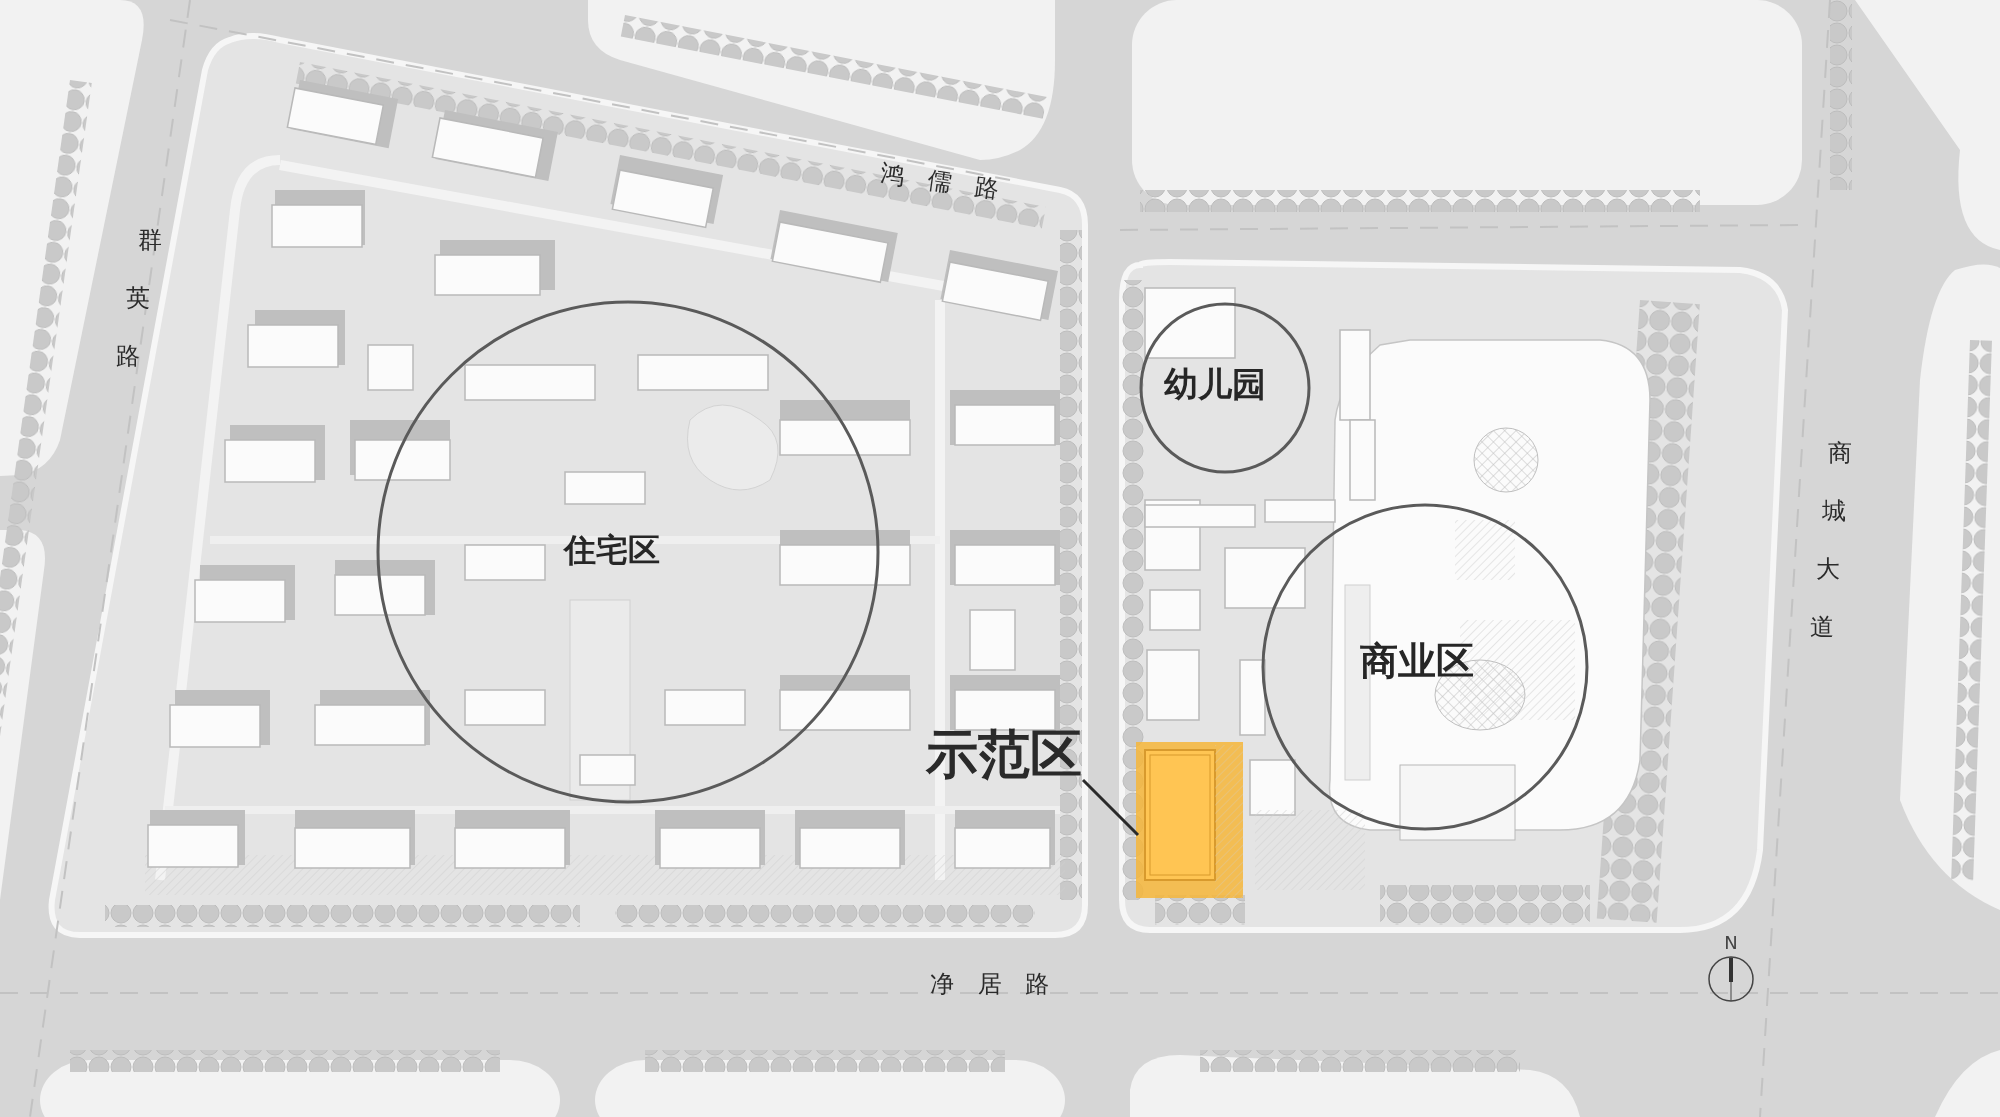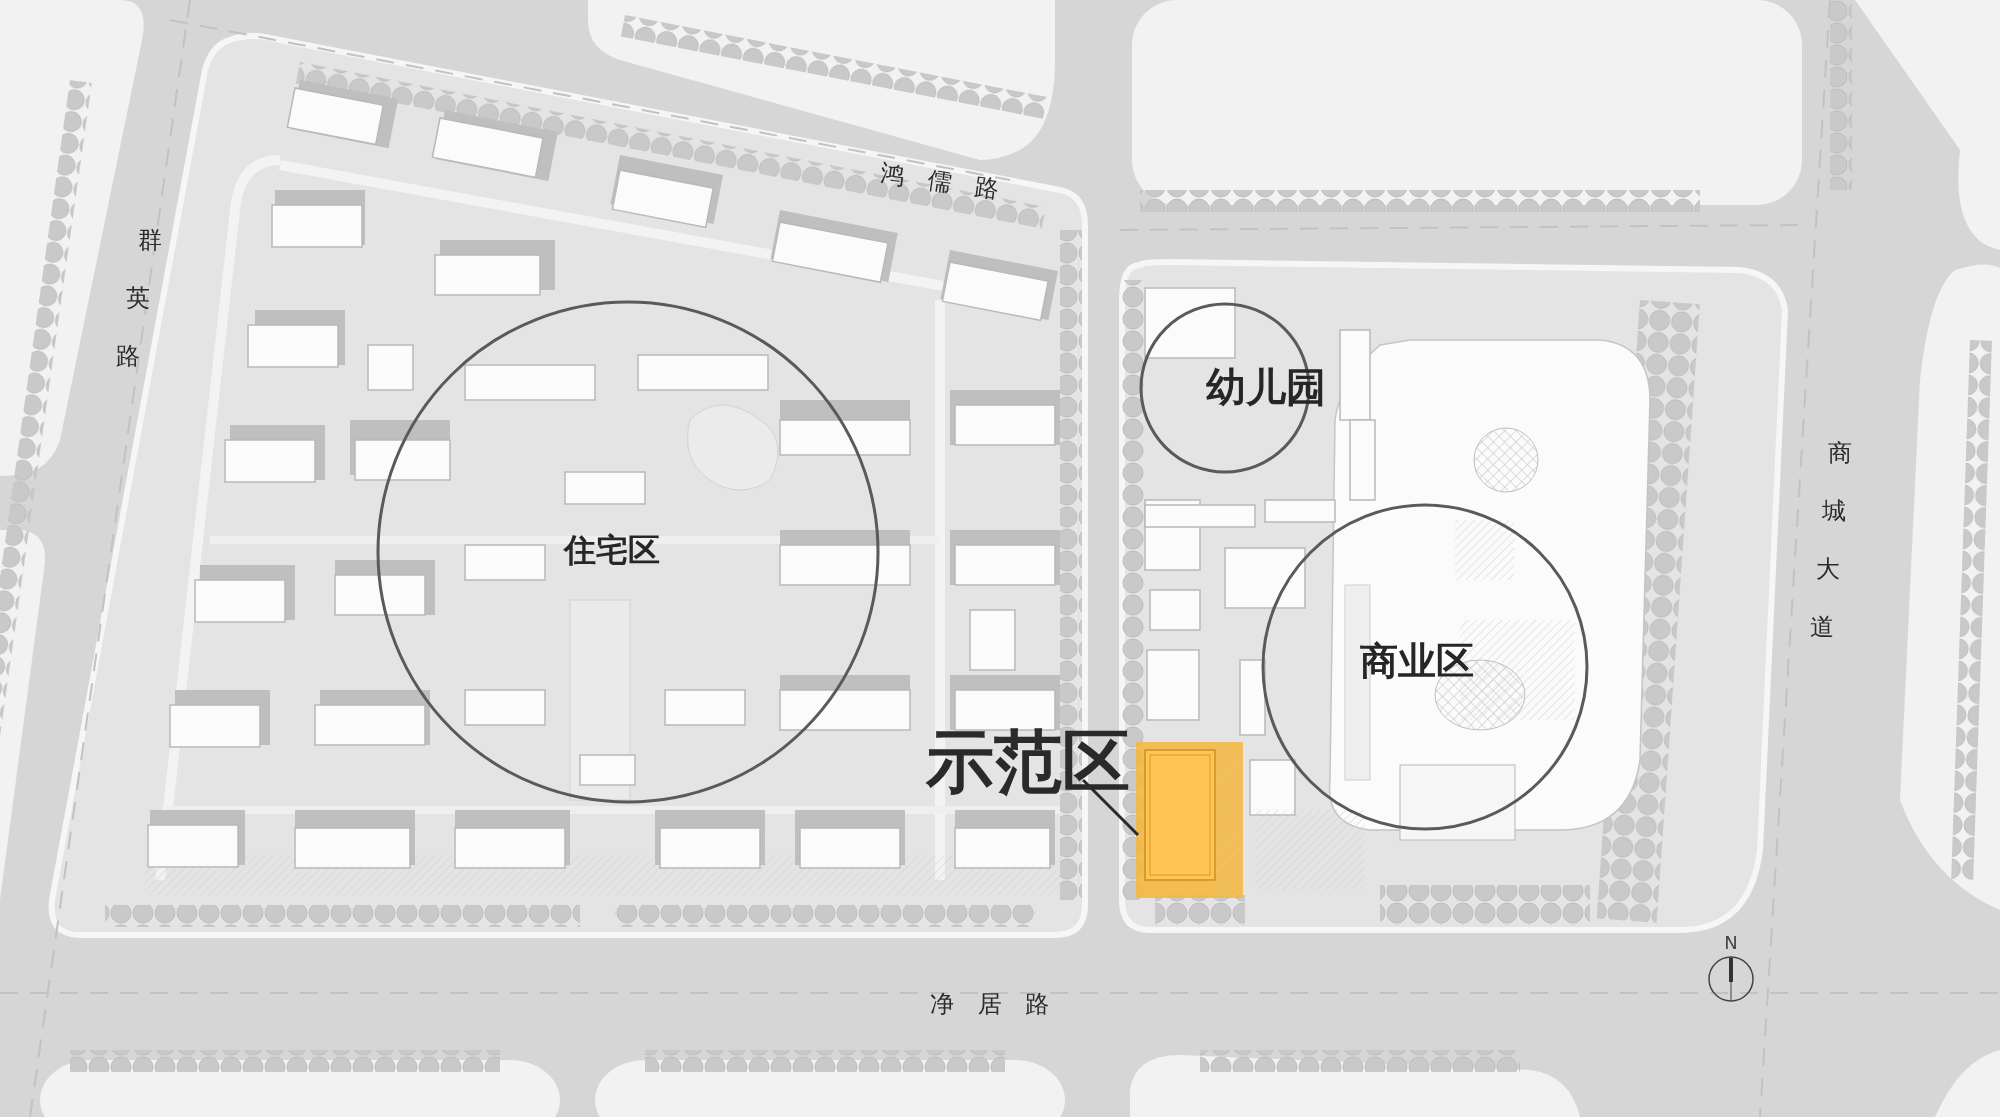--- a/index.html
+++ b/index.html
@@ -2,21 +2,21 @@
 <html><head>
 <meta charset="utf-8">
 <style>
   html, body { margin:0; padding:0; }
   body { width:2000px; height:1117px; overflow:hidden; background:#d9d9d9; font-family:"DejaVu Sans","Liberation Sans",sans-serif; }
   #map { position:relative; width:2000px; height:1117px; background:#d6d6d6; overflow:hidden; }
   svg.base { position:absolute; left:0; top:0; }
   .road-label { position:absolute; color:#2b2b2b; font-size:24px; letter-spacing:0; line-height:1; }
   .road-label.vert span { display:block; margin-bottom:34px; }
   .zone-label { position:absolute; color:#262626; font-weight:bold; line-height:1; white-space:nowrap; }
-  .callout { position:absolute; color:#2a2a2a; font-weight:bold; font-size:68px; line-height:1; white-space:nowrap; }
+  .callout { position:absolute; color:#2a2a2a; font-weight:bold; font-size:52px; line-height:1; white-space:nowrap; }
   .north { position:absolute; left:1706px; top:932px; width:50px; height:80px; }
   .north .n { position:absolute; left:0; width:50px; text-align:center; top:0; font-size:18px; color:#444; }
 </style>
 </head>
 <body>
 
 <div id="map">
   <svg class="base" width="2000" height="1117" viewBox="0 0 2000 1117">
     <defs>
       <pattern id="trees" width="22" height="22" patternUnits="userSpaceOnUse">
@@ -186,36 +186,36 @@
     <g fill="none" stroke="#5a5a5a" stroke-width="3">
       <circle cx="628" cy="552" r="250"></circle>
       <circle cx="1225" cy="388" r="84"></circle>
       <circle cx="1425" cy="667" r="162"></circle>
     </g>
 
     <line x1="1083" y1="780" x2="1138" y2="835" stroke="#2a2a2a" stroke-width="3"></line>
   </svg>
 
   <div class="road-label" style="left:880px; top:170px; transform:rotate(8deg); letter-spacing:8px;">鸿 儒 路</div>
-  <div class="road-label" style="left:930px; top:992px; letter-spacing:8px;">净 居 路</div>
+  <div class="road-label" style="left:930px; top:972px; letter-spacing:8px;">净 居 路</div>
 
   <div class="road-label vert" style="left:138px; top:228px;">
     <span>群</span>
     <span style="margin-left:-12px">英</span>
     <span style="margin-left:-22px">路</span>
   </div>
   <div class="road-label vert" style="left:1828px; top:441px;">
     <span>商</span>
     <span style="margin-left:-6px">城</span>
     <span style="margin-left:-12px">大</span>
     <span style="margin-left:-18px">道</span>
   </div>
 
   <div class="zone-label" style="left:564px; top:534px; font-size:32px;">住宅区</div>
-  <div class="zone-label" style="left:1164px; top:367px; font-size:40px;margin-left:42px;">幼儿园</div>
+  <div class="zone-label" style="left:1164px; top:367px; font-size:34px;">幼儿园</div>
   <div class="zone-label" style="left:1360px; top:642px; font-size:38px;">商业区</div>
   <div class="callout" style="left:926px; top:728px;">示范区</div>
 
   <div class="north">
     <div class="n">N</div>
     <svg width="50" height="80" style="position:absolute; left:0; top:0;">
       <circle cx="25" cy="47" r="22" fill="none" stroke="#444" stroke-width="1.5"></circle>
       <line x1="25" y1="25" x2="25" y2="69" stroke="#444" stroke-width="1"></line>
       <rect x="23" y="26" width="4" height="24" fill="#333"></rect>
     </svg>

